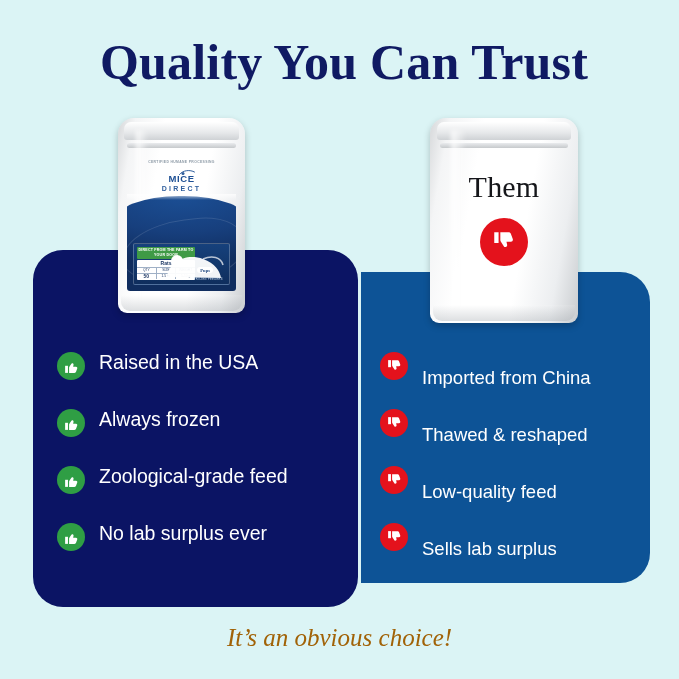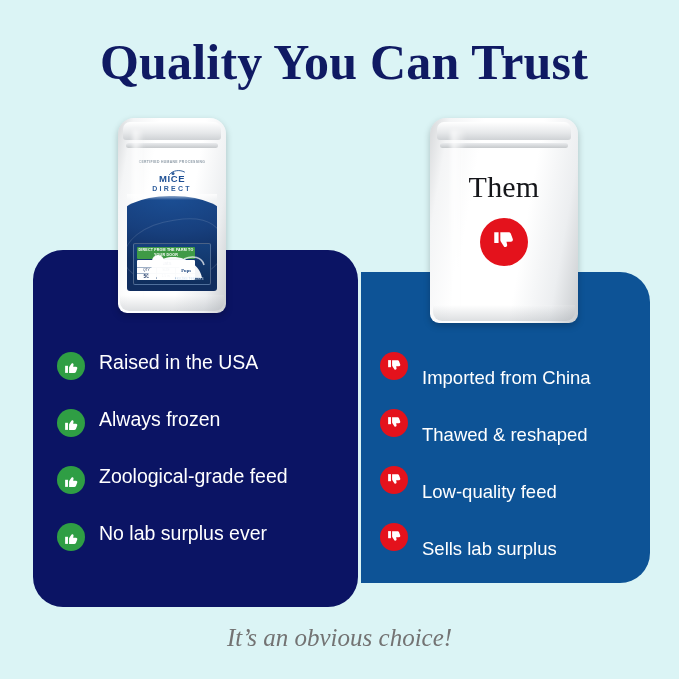--- a/index.html
+++ b/index.html
@@ -34,21 +34,21 @@
   }
   .panel-right{
     left:361px;top:272px;width:289px;height:311px;
     background:#0d5396;
     border-radius:0 30px 30px 0;
   }
 
   
   .bag{position:absolute;}
 
-  .bag-ours{left:118px;top:118px;width:108px;height:195px;}
+  .bag-ours{left:118px;top:118px;width:127px;height:195px;}
   .bag-theirs{left:430px;top:118px;width:148px;height:205px;}
 
   .bag-body{
     position:absolute;left:0;right:0;top:0;bottom:0;
     border-radius:16px 16px 9px 9px;
     background:linear-gradient(100deg,#d6d8da 0%,#f4f5f6 11%,#ffffff 30%,#ffffff 62%,#eceef0 84%,#c9cccf 100%);
     box-shadow:0 3px 7px rgba(0,0,0,0.22);
     overflow:hidden;
   }
   
@@ -185,21 +185,21 @@
   .bullet-down{background:#e4121c;}
   .row-text{
     color:#ffffff;font-size:19.5px;line-height:1.1;white-space:nowrap;
   }
   .list-right .row-text{font-size:18.5px;margin-top:16px;}
 
   
   .tagline{
     position:absolute;left:0;right:0;top:624px;text-align:center;
     font-family:"Liberation Serif", serif;
-    font-style:italic;font-size:25px;color:#737373;
+    font-style:italic;font-size:25px;color:#a16207;
   }
 </style>
 </head>
 <body>
 
 <div id="stage">
 
   <div class="headline">Quality You Can Trust</div>
 
   <div class="panel panel-left"></div>

